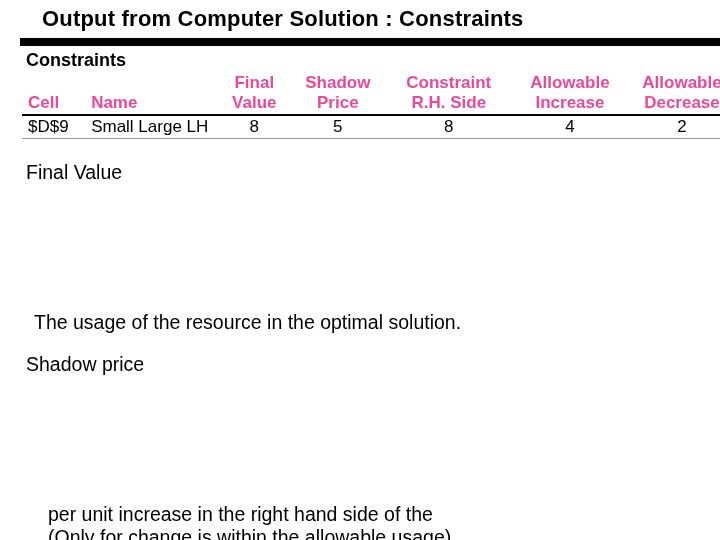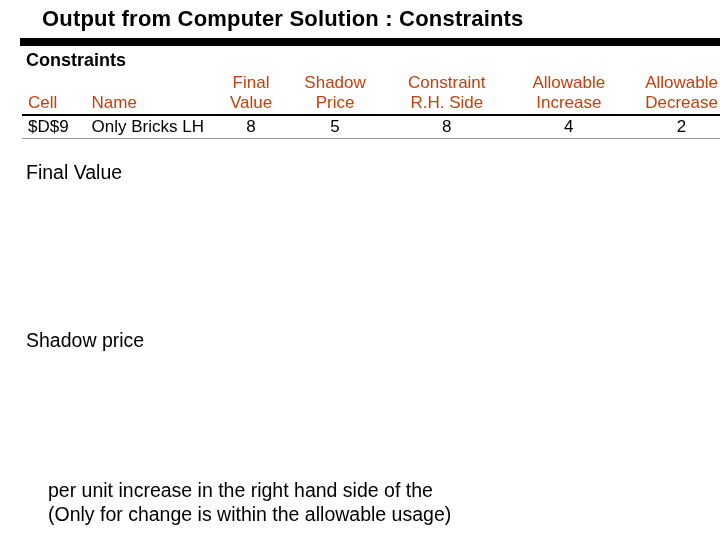--- a/index.html
+++ b/index.html
@@ -37,22 +37,22 @@
   }
   .ctable-wrap {
     padding: 0 2px;
   }
   table.ctable {
     border-collapse: collapse;
     width: 100%;
     font-size: 17px;
   }
   .ctable th {
-    color: #c2410c;
-    font-weight: normal;
+    color: #ec4899;
+    font-weight: bold;
     text-align: center;
     padding: 1px 6px;
     line-height: 1.08;
     white-space: nowrap;
   }
   .ctable th.left { text-align: left; padding-left: 6px; }
   .ctable thead tr:first-child th { padding-top: 0; }
   .ctable .hdr-bottom th {
     border-bottom: 2px solid #000;
   }
@@ -139,35 +139,38 @@
           <th>Value</th>
           <th>Price</th>
           <th>R.H. Side</th>
           <th>Increase</th>
           <th>Decrease</th>
         </tr>
       </thead>
       <tbody>
         <tr>
           <td class="left">$D$9</td>
-          <td class="name-cell">Only Bricks LH</td>
+          <td class="name-cell">Small Large LH</td>
           <td>8</td>
           <td>5</td>
           <td>8</td>
           <td>4</td>
           <td>2</td>
         </tr>
       </tbody>
     </table>
   </div>
 
   <div class="defs">
 
     <div class="def-row">
       <div class="def-term">Final Value</div>
+      <div class="def-body">
+        <span>The usage of the resource in the optimal solution.</span>
+      </div>
     </div>
 
     <div class="def-row">
       <div class="def-term">Shadow price</div>
       <div class="def-body">
         <span class="indent">per unit increase in the right hand side of the</span>
         <span class="indent">(Only for change is within the allowable usage)</span>
       </div>
     </div>
 

